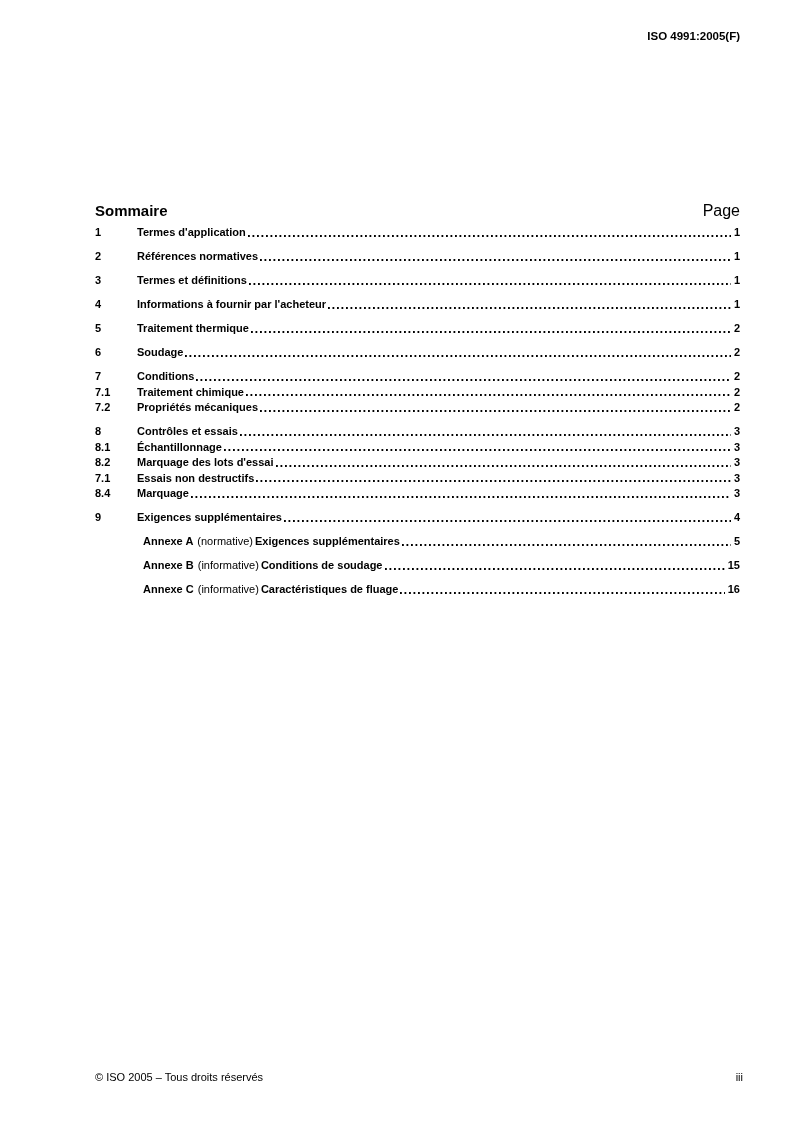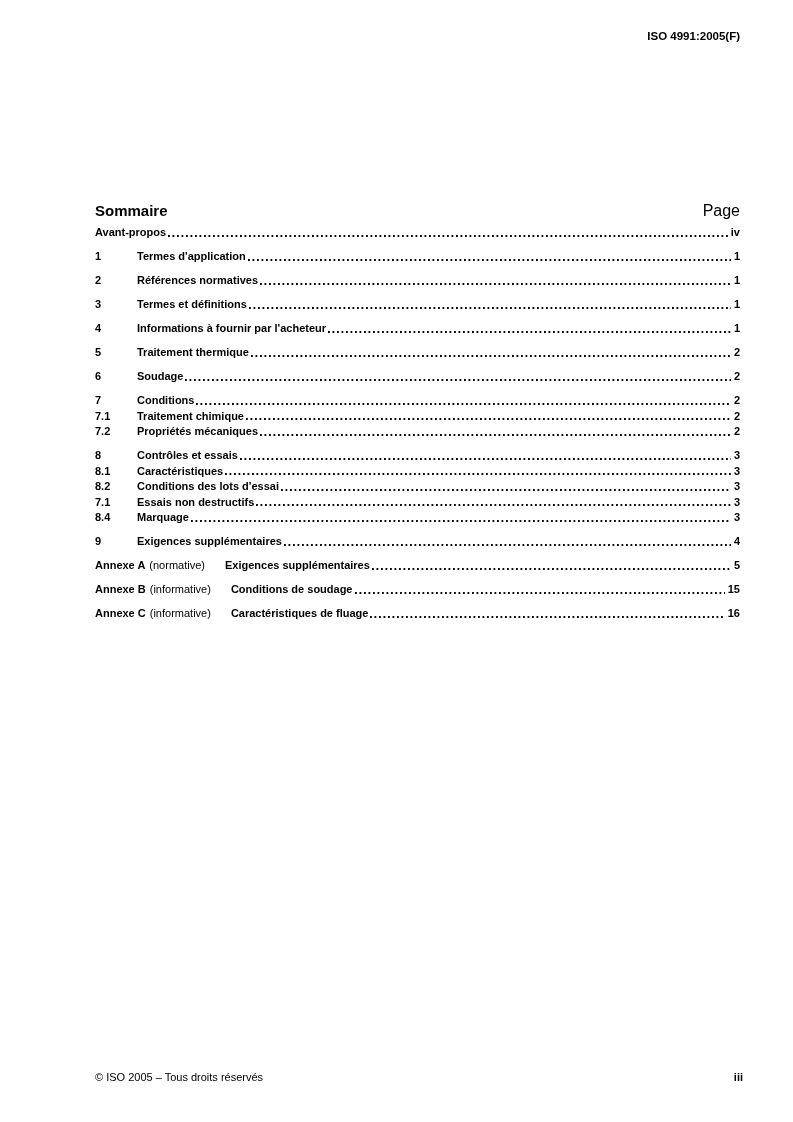--- a/index.html
+++ b/index.html
@@ -25,59 +25,53 @@
     position: absolute; top: 225px; left: 95px; right: 53px;
   }
   .row {
     display: flex; align-items: baseline;
     font-size: 11px; font-weight: bold; line-height: 15.5px;
     white-space: nowrap;
   }
   .row.sp { margin-top: 8.5px; }
   .row:first-child { margin-top: 0; }
   .num { flex: 0 0 42px; }
-  .pre { flex: 0 0 auto; }
-  .kind { font-weight: normal; margin: 0 20px 0 4px; flex: 0 0 auto; }
+  .pre { flex: 0 0 auto; margin-left: 48px; }
+  .kind { font-weight: normal; margin: 0 2px 0 4px; flex: 0 0 auto; }
   .lbl { flex: 0 0 auto; }
   .leader {
     flex: 1 1 auto;
     align-self: flex-end;
     height: 12px;
     margin: 0 3px 2px 2px;
     background-image: radial-gradient(circle at 1px 9px, #000 1px, transparent 1.3px);
     background-size: 4.5px 12px;
     background-repeat: repeat-x;
   }
   .pg { flex: 0 0 auto; text-align: right; }
   .footer {
     position: absolute; top: 1071px; left: 95px; right: 50px;
     display: flex; justify-content: space-between; align-items: flex-end;
     font-size: 11px;
   }
   .footer .copyright { font-weight: normal; }
-  .footer .folio { font-weight: bold; }
+  .footer .folio { font-weight: normal; }
 </style>
 </head>
 <body>
 
 <div class="header">ISO 4991:2005(F)</div>
 
 <div class="title-row">
   <span class="doc-title">Sommaire</span>
   <span class="page-label">Page</span>
 </div>
 
 <div class="toc">
     <div class="row sp">
-
-    <span class="lbl">Avant-propos</span>
-    <span class="leader"></span>
-    <span class="pg">iv</span>
-  </div>
-    <div class="row sp">
     <span class="num">1</span>
 
     <span class="lbl">Termes d'application</span>
     <span class="leader"></span>
     <span class="pg">1</span>
   </div>
     <div class="row sp">
     <span class="num">2</span>
 
     <span class="lbl">Références normatives</span>
@@ -136,28 +130,28 @@
     <div class="row sp">
     <span class="num">8</span>
 
     <span class="lbl">Contrôles et essais</span>
     <span class="leader"></span>
     <span class="pg">3</span>
   </div>
     <div class="row">
     <span class="num">8.1</span>
 
-    <span class="lbl">Caractéristiques</span>
+    <span class="lbl">Échantillonnage</span>
     <span class="leader"></span>
     <span class="pg">3</span>
   </div>
     <div class="row">
     <span class="num">8.2</span>
 
-    <span class="lbl">Conditions des lots d'essai</span>
+    <span class="lbl">Marquage des lots d'essai</span>
     <span class="leader"></span>
     <span class="pg">3</span>
   </div>
     <div class="row">
     <span class="num">7.1</span>
 
     <span class="lbl">Essais non destructifs</span>
     <span class="leader"></span>
     <span class="pg">3</span>
   </div>

